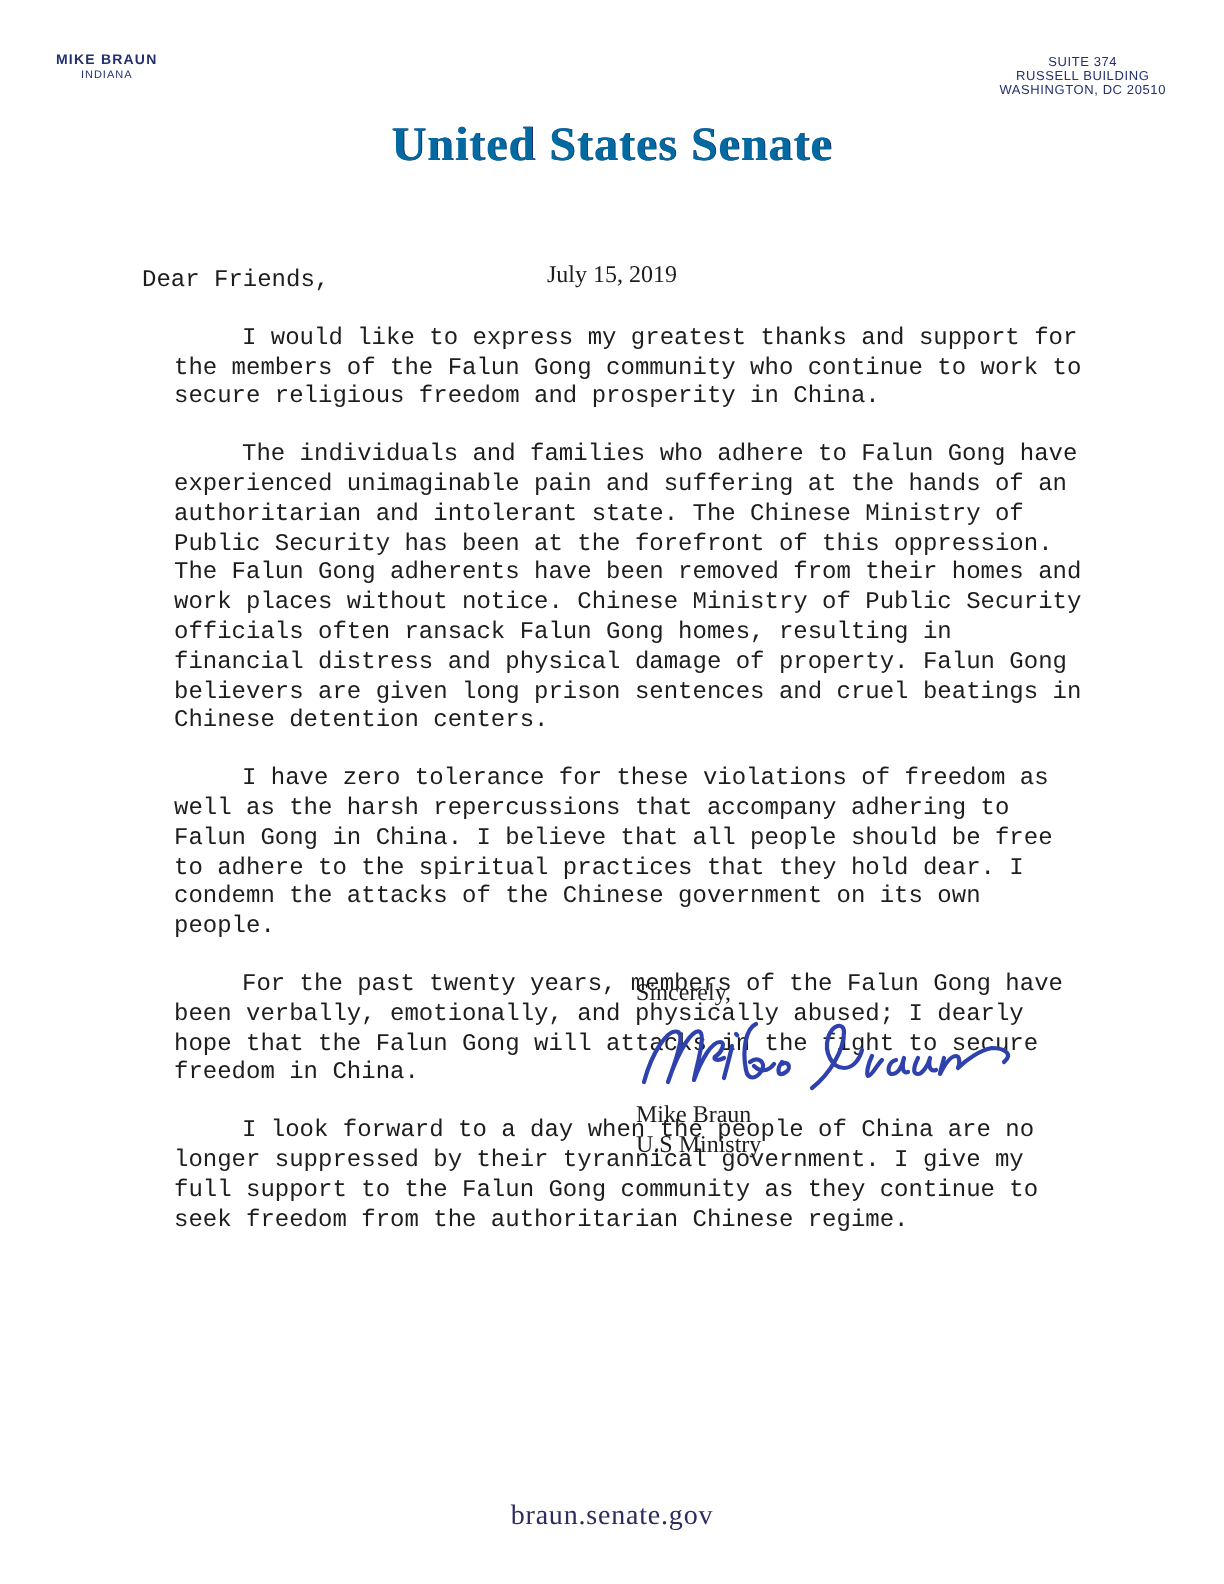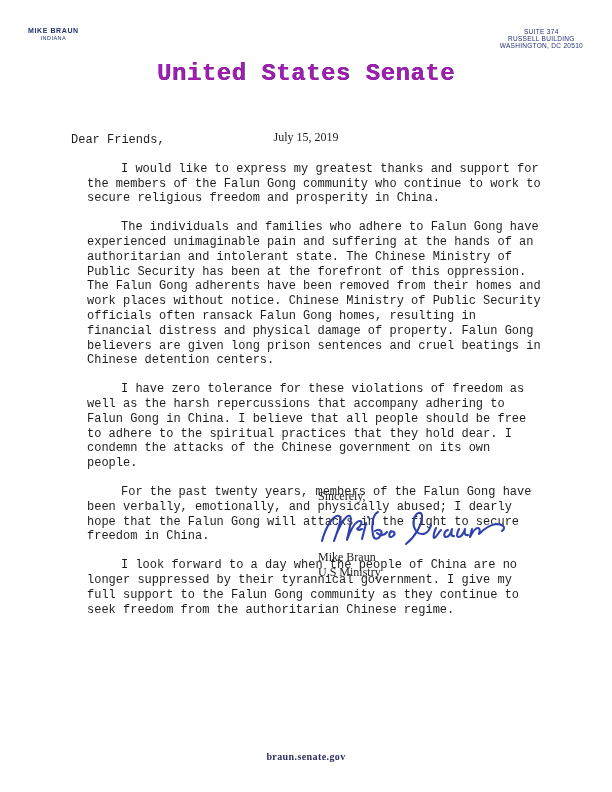--- a/index.html
+++ b/index.html
@@ -46,25 +46,25 @@
     letter-spacing: 0.3px;
     line-height: 7px;
     color: #22306f;
   }
   .senate-title {
     position: absolute;
     left: 0;
     top: 60px;
     width: 100%;
     text-align: center;
-    font-family: Liberation Mono, monospace;
+    font-family: Liberation Serif, serif;
     font-weight: 700;
     font-size: 24px;
     letter-spacing: 0.5px;
-    color: #a21caf;
+    color: #0369a1;
     text-shadow: 0.4px 0 0 #202c6d;
   }
 
   
   .letter-date {
     position: absolute;
     left: 0;
     top: 106px;
     width: 100%;
     text-align: center;
@@ -111,24 +111,23 @@
     line-height: 14.5px;
   }
 
   
   .footer-website {
     position: absolute;
     left: 0;
     top: 751px;
     width: 100%;
     text-align: center;
-    font-size: 10px;
+    font-size: 14px;
     letter-spacing: 0.4px;
     color: #2c2c5e;
-    font-weight: bold;
   }
 </style>
 </head>
 <body>
 
 <div class="page">
 
   <div class="letterhead">
     <div class="sender-block">
       <div class="sender-name">MIKE BRAUN</div>

